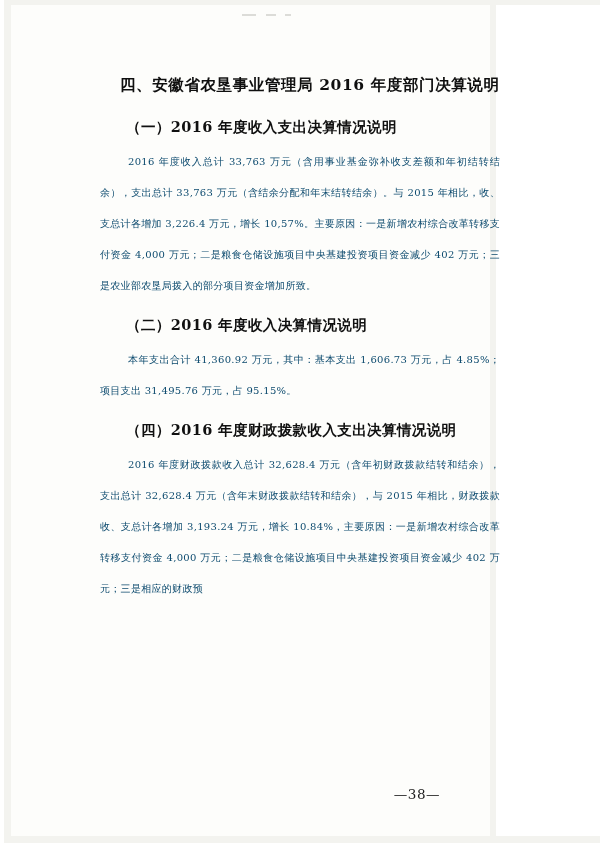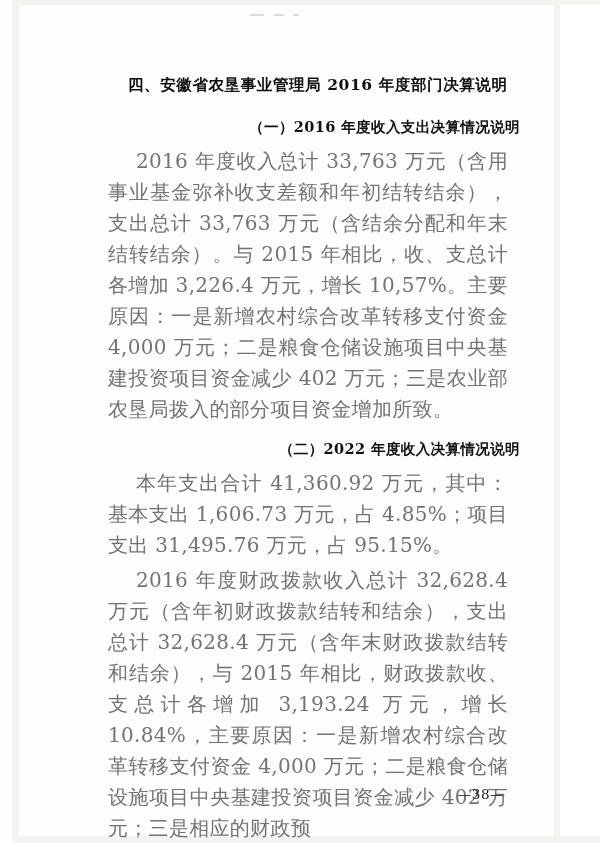--- a/index.html
+++ b/index.html
@@ -10,22 +10,22 @@
   body {
     width: 600px;
     height: 843px;
     position: relative;
     font-family: "DejaVu Serif", serif;
     color: #141414;
     overflow: hidden;
   }
   .page {
     position: absolute;
-    left: 12px; top: 0;
-    width: 548px;
+    left: 4px; top: 0;
+    width: 492px;
     height: 843px;
     background: #fdfdfb;
   }
   
   .scan-marks {
     position: absolute;
     top: 10px;
     left: 0;
     width: 600px;
     height: 12px;
@@ -58,32 +58,31 @@
   }
   .subhead {
     font-family: "DejaVu Serif", serif;
     font-weight: bold;
     font-size: 14.5px;
     letter-spacing: 0.4px;
     line-height: 30px;
     margin: 9px 0 4px 0;
     text-indent: 26px;
     color: #101010;
-    text-align: right;
   }
   .para {
     font-family: "DejaVu Serif", serif;
-    font-size: 20px;
+    font-size: 10px;
     letter-spacing: 0.3px;
     line-height: 31px;
     margin: 0 12px 4px 0;
     text-indent: 28px;
     text-align: justify;
     text-justify: inter-ideograph;
-    color: #737373;
+    color: #0c4a6e;
   }
   .page-number {
     position: absolute;
     right: 56px;
     top: 786px;
     font-family: "DejaVu Serif", serif;
     font-size: 13.5px;
     color: #1a1a1a;
     letter-spacing: 0.5px;
   }
@@ -113,23 +112,24 @@
     <i class="m3"></i>
   </div>
 
   <div class="content">
 
     <h1 class="doc-title">四、安徽省农垦事业管理局 2016 年度部门决算说明</h1>
 
     <h2 class="subhead">（一）2016 年度收入支出决算情况说明</h2>
     <p class="para">2016 年度收入总计 33,763 万元（含用事业基金弥补收支差额和年初结转结余），支出总计 33,763 万元（含结余分配和年末结转结余）。与 2015 年相比，收、支总计各增加 3,226.4 万元，增长 10,57%。主要原因：一是新增农村综合改革转移支付资金 4,000 万元；二是粮食仓储设施项目中央基建投资项目资金减少 402 万元；三是农业部农垦局拨入的部分项目资金增加所致。</p>
 
-    <h2 class="subhead">（二）2022 年度收入决算情况说明</h2>
+    <h2 class="subhead">（二）2016 年度收入决算情况说明</h2>
 
     <p class="para">本年支出合计 41,360.92 万元，其中：基本支出 1,606.73 万元，占 4.85%；项目支出 31,495.76 万元，占 95.15%。</p>
 
+    <h2 class="subhead">（四）2016 年度财政拨款收入支出决算情况说明</h2>
     <p class="para">2016 年度财政拨款收入总计 32,628.4 万元（含年初财政拨款结转和结余），支出总计 32,628.4 万元（含年末财政拨款结转和结余），与 2015 年相比，财政拨款收、支总计各增加 3,193.24 万元，增长 10.84%，主要原因：一是新增农村综合改革转移支付资金 4,000 万元；二是粮食仓储设施项目中央基建投资项目资金减少 402 万元；三是相应的财政预</p>
 
   </div>
 
   <div class="page-number">—38—</div>
 
 </div>
 
 </body></html>

